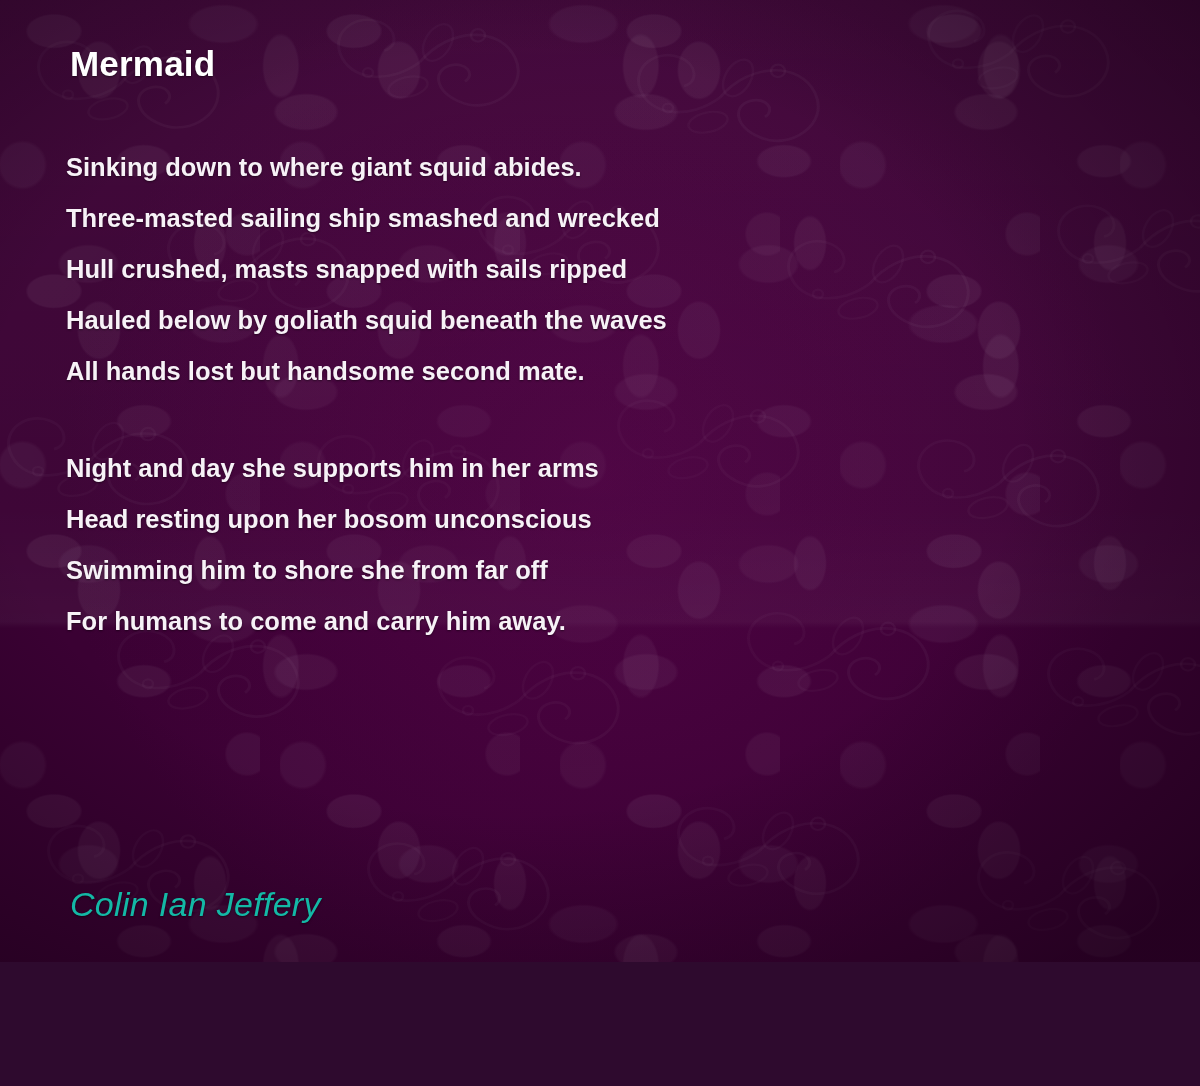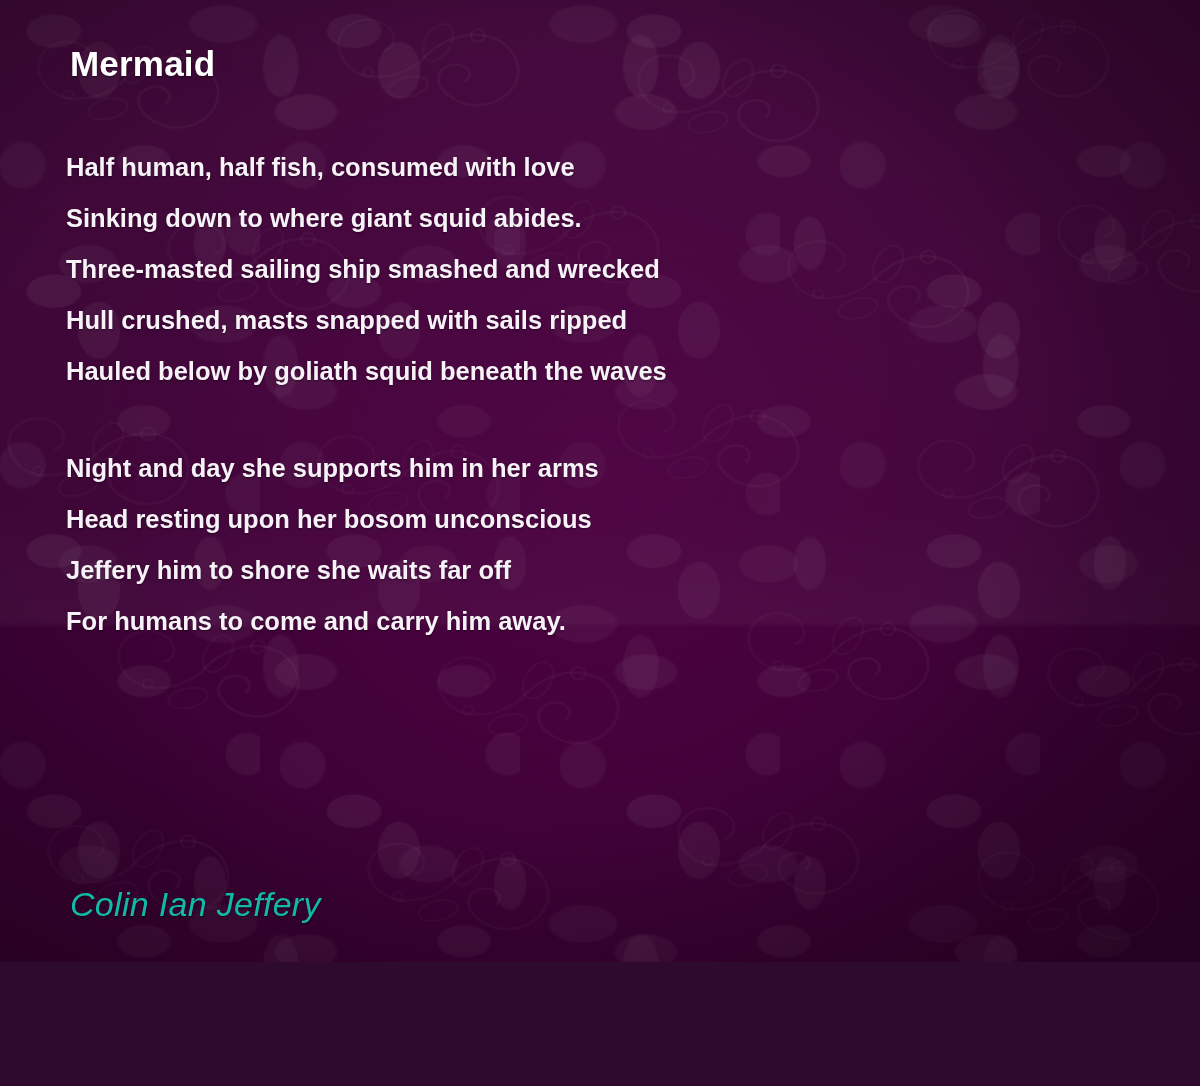--- a/index.html
+++ b/index.html
@@ -153,31 +153,31 @@
   </div>
 
   <div class="bg-band"></div>
   <div class="bg-vignette"></div>
 
   <div class="content">
 
     <h1 class="poem-title">Mermaid</h1>
 
     <div class="stanza">
-      <div class="poem-line">Half human, half fish, consumed with love</div>
       <div class="poem-line">Sinking down to where giant squid abides.</div>
       <div class="poem-line">Three-masted sailing ship smashed and wrecked</div>
       <div class="poem-line">Hull crushed, masts snapped with sails ripped</div>
       <div class="poem-line">Hauled below by goliath squid beneath the waves</div>
+      <div class="poem-line">All hands lost but handsome second mate.</div>
     </div>
 
     <div class="stanza">
       <div class="poem-line">Night and day she supports him in her arms</div>
       <div class="poem-line">Head resting upon her bosom unconscious</div>
-      <div class="poem-line">Jeffery him to shore she waits far off</div>
+      <div class="poem-line">Swimming him to shore she from far off</div>
       <div class="poem-line">For humans to come and carry him away.</div>
     </div>
 
   </div>
 
   <div class="author">Colin Ian Jeffery</div>
 
 </div>
 
 </body></html>

